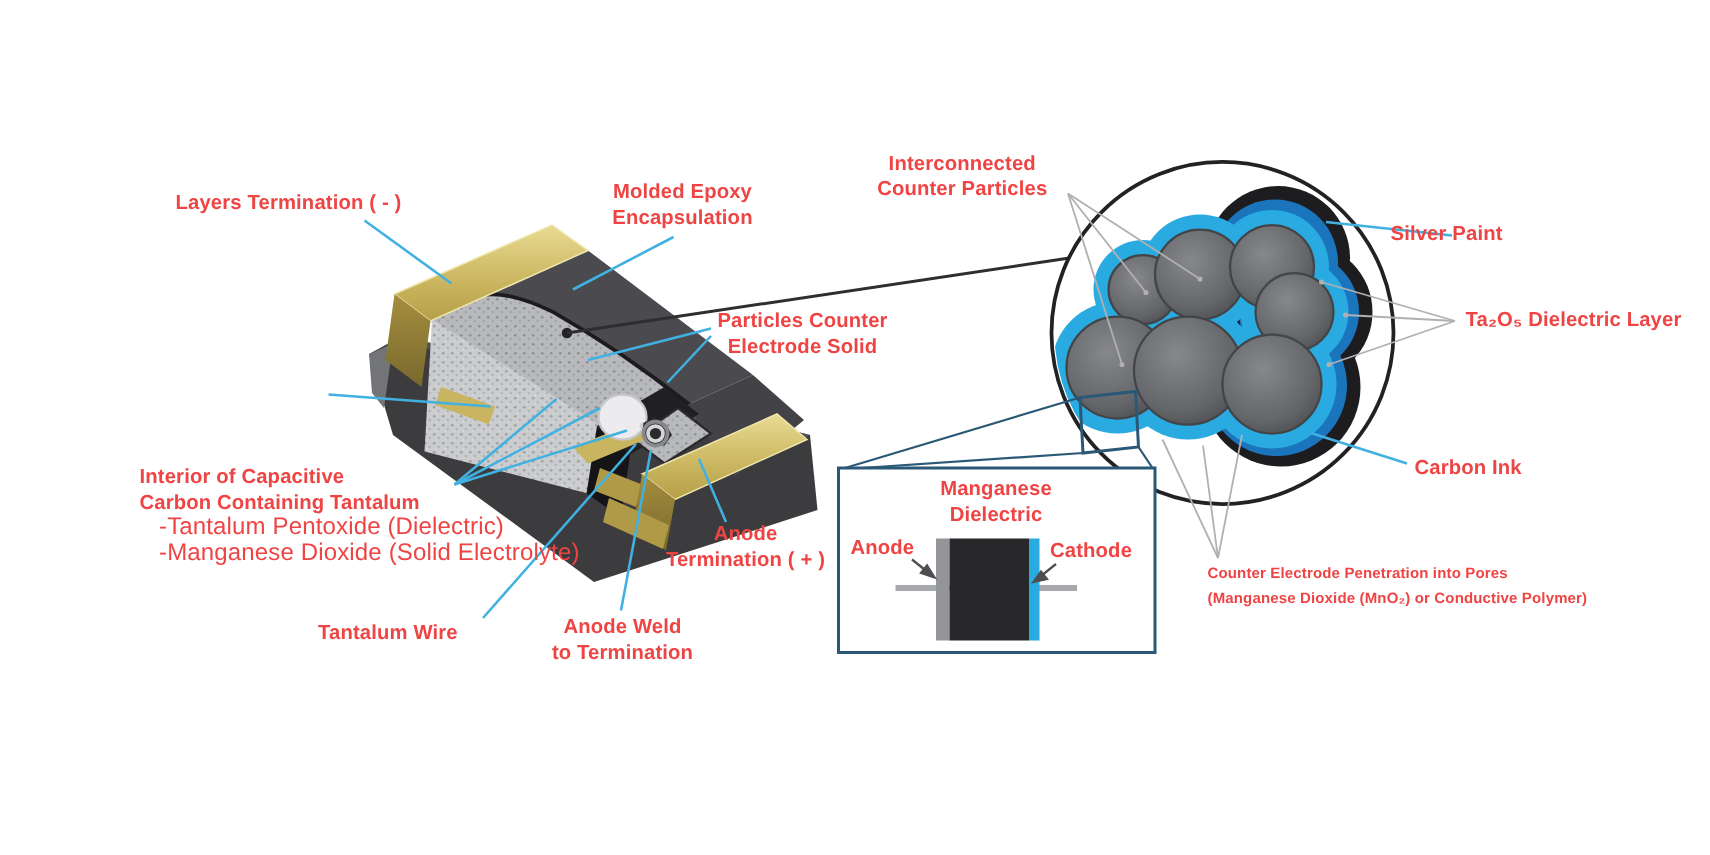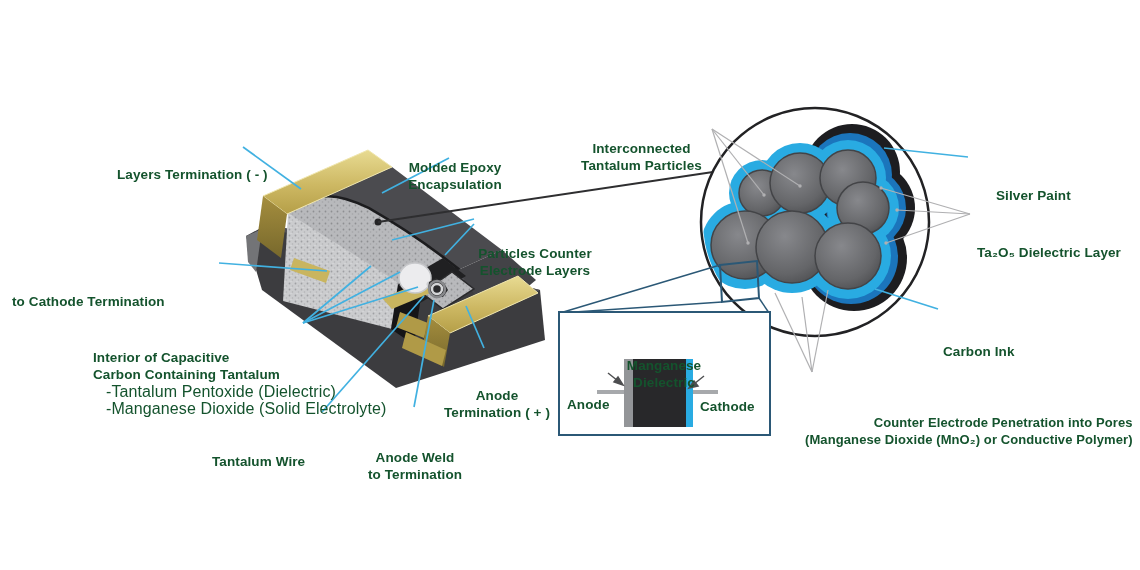--- a/index.html
+++ b/index.html
@@ -1,23 +1,23 @@
 <!DOCTYPE html>
 <html><head>
 <meta charset="utf-8">
 <style>
   html,body{margin:0;padding:0;background:#ffffff;}
   #stage{position:relative;width:1140px;height:570px;background:#ffffff;overflow:hidden;
          font-family:"Liberation Sans","DejaVu Sans",sans-serif;}
   #art{position:absolute;left:0;top:0;}
-  .lbl{position:absolute;color:#14532d;font-size:13.5px;line-height:17px;font-weight:600;
-       letter-spacing:.1px;white-space:nowrap;margin-top:40px;}
+  .lbl{position:absolute;color:#ef4444;font-size:13.5px;line-height:17px;font-weight:600;
+       letter-spacing:.1px;white-space:nowrap;}
   .ctr{text-align:center;}
   .sub{font-weight:500;font-size:16px;padding-left:13px;}
-  .small{font-size:13px;line-height:16.5px;text-align:right;}
+  .small{font-size:10px;line-height:16.5px;}
 </style>
 </head>
 <body>
 
 <div id="stage">
 
 <svg id="art" width="1140" height="570" viewBox="0 0 1140 570">
   <defs>
     <linearGradient id="goldTop" x1="0" y1="0" x2="0" y2="1">
       <stop offset="0" stop-color="#e8db92"></stop>
@@ -188,26 +188,25 @@
 </svg>
 
   <div class="lbl" style="left:117px;top:126px;">Layers Termination ( - )</div>
 
   <div class="lbl ctr" style="left:392px;top:119px;width:126px;">
     <div>Molded Epoxy</div>
     <div>Encapsulation</div>
   </div>
 
   <div class="lbl" style="left:12px;top:253px;">
-    <div>to Cathode Termination</div>
   </div>
 
   <div class="lbl ctr" style="left:468px;top:205px;width:134px;">
     <div>Particles Counter</div>
-    <div>Electrode Layers</div>
+    <div>Electrode Solid</div>
   </div>
 
   <div class="lbl" style="left:93px;top:309px;">
     <div>Interior of Capacitive</div>
     <div>Carbon Containing Tantalum</div>
     <div class="sub">-Tantalum Pentoxide (Dielectric)</div>
     <div class="sub">-Manganese Dioxide (Solid Electrolyte)</div>
   </div>
 
   <div class="lbl ctr" style="left:427px;top:347px;width:140px;">
@@ -217,24 +216,24 @@
 
   <div class="lbl" style="left:212px;top:413px;">Tantalum Wire</div>
 
   <div class="lbl ctr" style="left:356px;top:409px;width:118px;">
     <div>Anode Weld</div>
     <div>to Termination</div>
   </div>
 
   <div class="lbl ctr" style="left:575px;top:100px;width:133px;">
     <div>Interconnected</div>
-    <div>Tantalum Particles</div>
-  </div>
-
-  <div class="lbl" style="left:996px;top:147px;">Silver Paint</div>
+    <div>Counter Particles</div>
+  </div>
+
+  <div class="lbl" style="left:927px;top:147px;">Silver Paint</div>
 
   <div class="lbl" style="left:977px;top:204px;">Ta₂O₅ Dielectric Layer</div>
 
   <div class="lbl" style="left:943px;top:303px;">Carbon Ink</div>
 
   <div class="lbl small" style="left:805px;top:375px;">
     <div>Counter Electrode Penetration into Pores</div>
     <div>(Manganese Dioxide (MnO₂) or Conductive Polymer)</div>
   </div>
 

